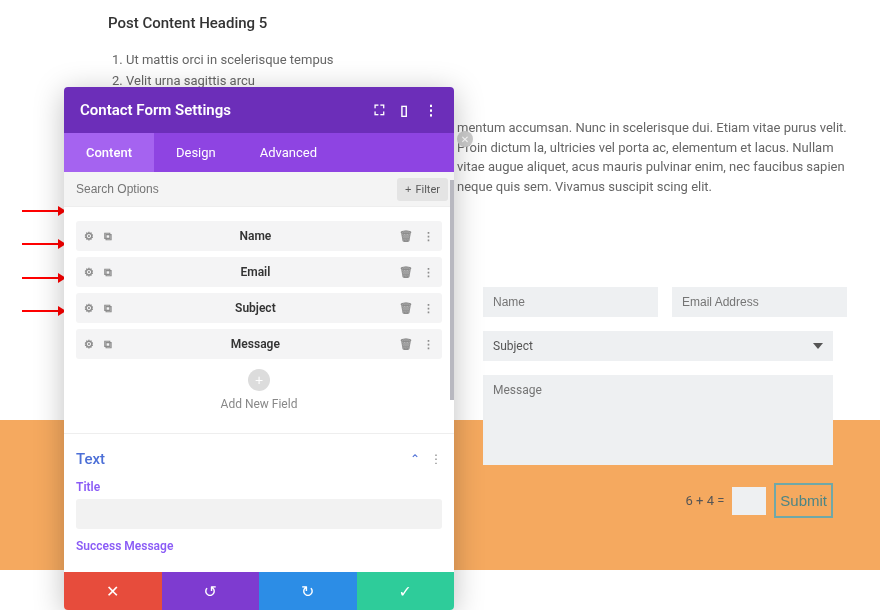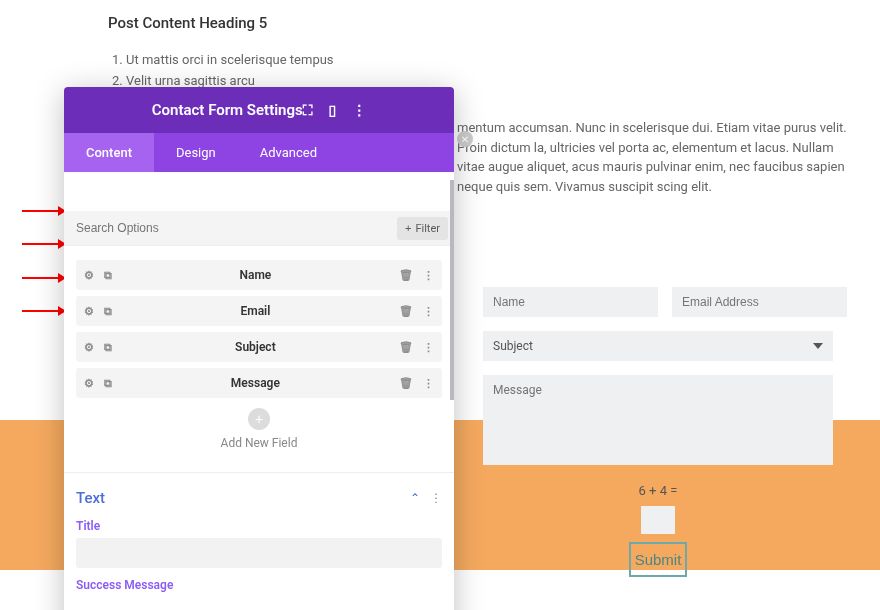--- a/index.html
+++ b/index.html
@@ -78,21 +78,21 @@
   height: 30px;
 }
 .select-field { position: relative; background: #eef0f2; height: 30px; display: flex; align-items: center; padding: 0 10px; font-size: 12px; color: #555; }
 .select-caret {
   position: absolute; right: 10px; top: 50%; transform: translateY(-50%);
   width: 0; height: 0; border-left: 5px solid transparent; border-right: 5px solid transparent; border-top: 6px solid #555;
 }
 .msg-field {
   background: #eef0f2; border: none; width: 100%; height: 90px; padding: 8px 10px; font-size: 12px; color: #555; resize: none; outline: none; font-family: inherit;
 }
-.submit-row { display: flex; justify-content: flex-end; align-items: center; gap: 8px; margin-top: 14px; flex-direction: column; }
+.submit-row { display: flex; justify-content: flex-end; align-items: center; gap: 8px; margin-top: 14px; }
 .captcha-text { font-size: 13px; color: #555; }
 .captcha-input { width: 34px; height: 28px; background: #eef0f2; border: none; }
 .submit-btn {
   border: 2px solid #6fa8a8;
   background: transparent;
   color: #4c8585;
   font-size: 15px;
   padding: 7px 4px;
 }
 
@@ -106,21 +106,21 @@
   border-radius: 4px;
   z-index: 10;
   overflow: hidden;
 }
 .panel-header {
   background: #6c2eb9;
   color: #fff;
   padding: 14px 16px;
   display: flex;
   align-items: center;
-  justify-content: center;
+  justify-content: space-between;
   font-size: 15px;
   font-weight: 600;
 }
 .panel-header-icons { display: flex; gap: 16px; }
 .panel-header-icons span { font-size: 14px; cursor: pointer; }
 .panel-tabs {
   background: #8e44e2;
   display: flex;
   align-items: center;
 }
@@ -129,21 +129,20 @@
   font-size: 13px;
   padding: 12px 22px;
   cursor: pointer;
 }
 .panel-tab.active { background: #a563f0; font-weight: 500; }
 .search-row {
   display: flex;
   align-items: center;
   background: #f4f4f4;
   border-bottom: 1px solid #eee;
-  margin-top: 39px;
 }
 .search-input {
   flex: 1;
   border: none;
   background: transparent;
   outline: none;
   padding: 10px 12px;
   font-size: 12px;
   color: #555;
 }

